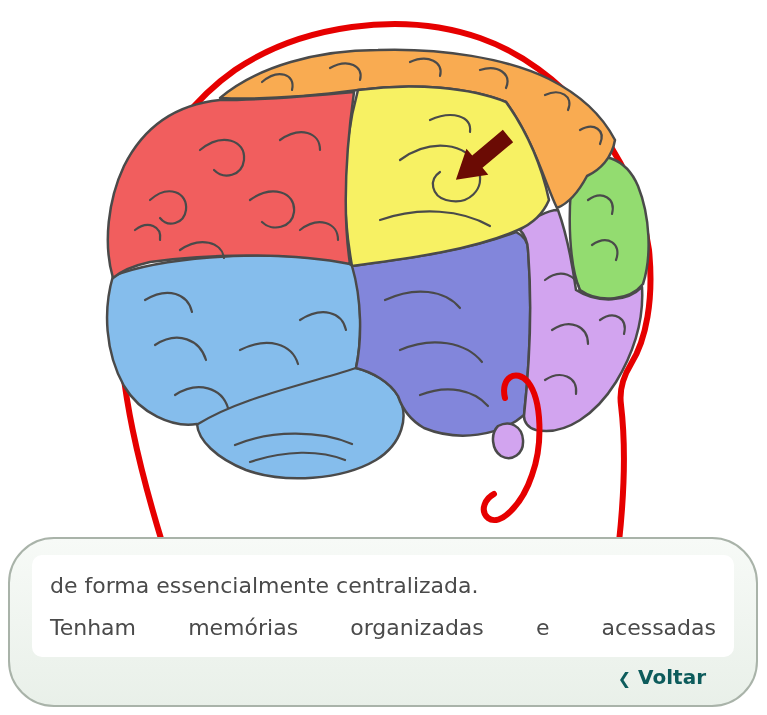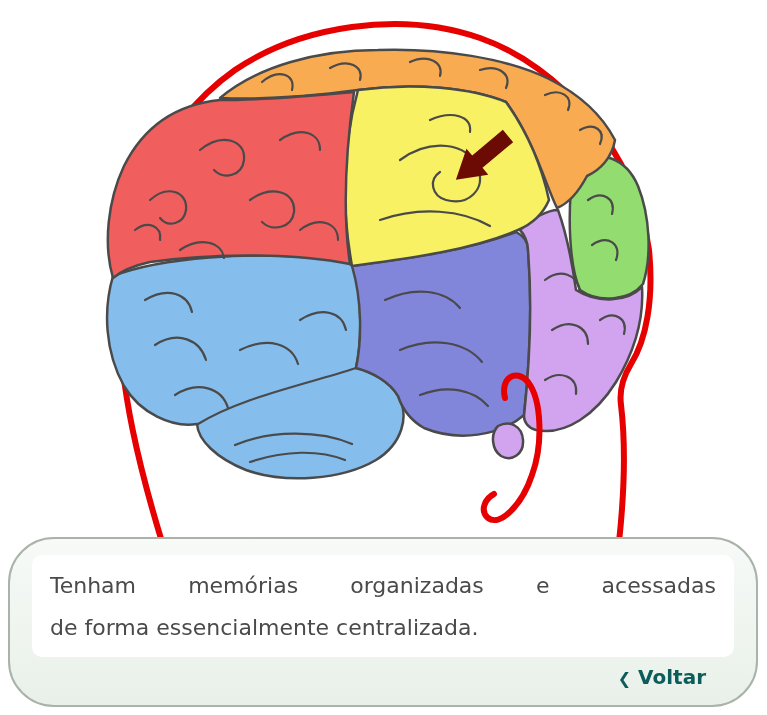--- a/index.html
+++ b/index.html
@@ -99,22 +99,22 @@
     </g>
 
     <path transform="translate(508,136) rotate(140)" d="M 0 -8 L 40 -8 L 40 -17 L 68 0 L 40 17 L 40 8 L 0 8 Z" fill="#6b0b04"></path>
 
     <path class="head" stroke-width="5" d="M 505 398 C 500 378, 516 368, 528 382 C 542 400, 543 445, 532 475
              C 522 505, 500 527, 488 518 C 479 510, 486 498, 494 494" stroke="#e60000"></path>
   </svg>
 
   <div class="panel">
     <div class="caption-box">
+      <div class="cap-line">de forma essencialmente centralizada.</div>
       <div class="cap-line justify">Tenham memórias organizadas e acessadas</div>
-      <div class="cap-line">de forma essencialmente centralizada.</div>
     </div>
     <div class="back-row">
       <a class="back-btn">
         <span class="chev">❮</span>
         <span>Voltar</span>
       </a>
     </div>
   </div>
 
 </div>

